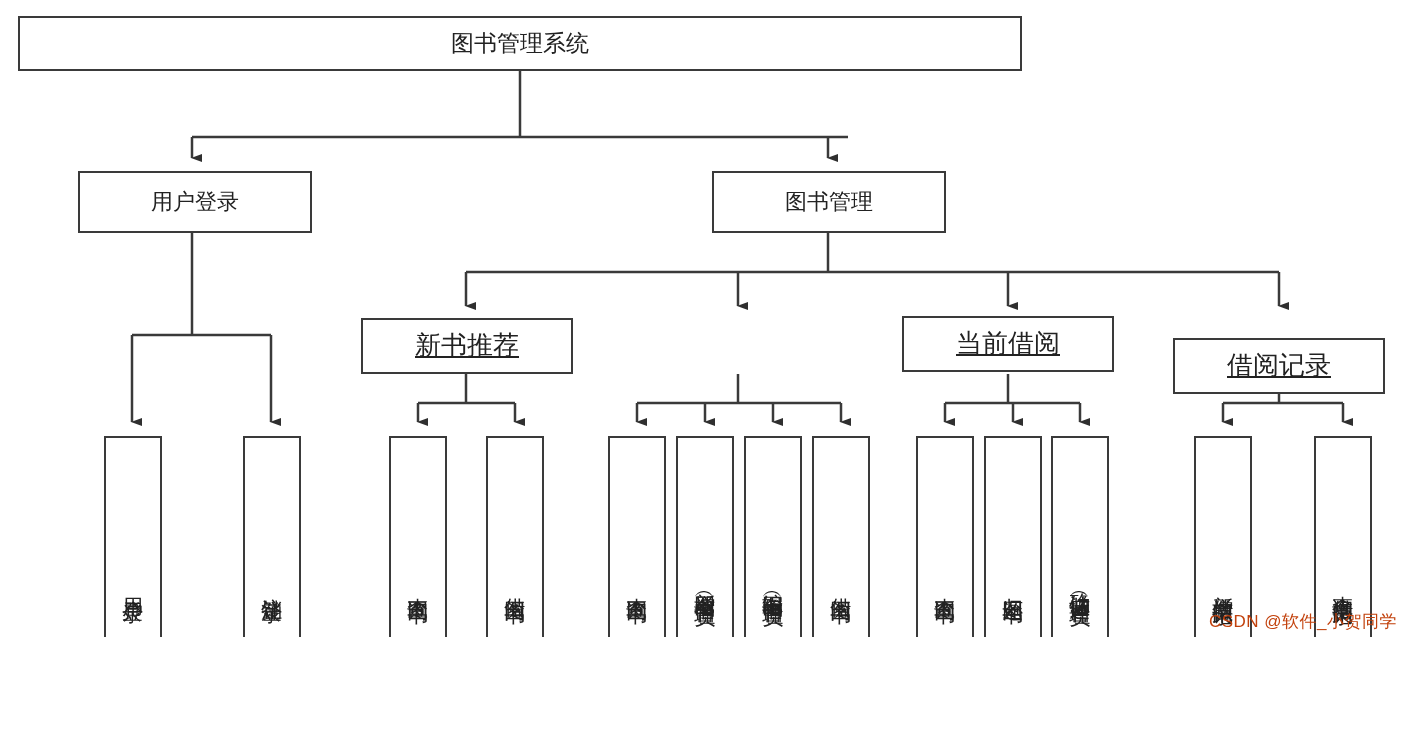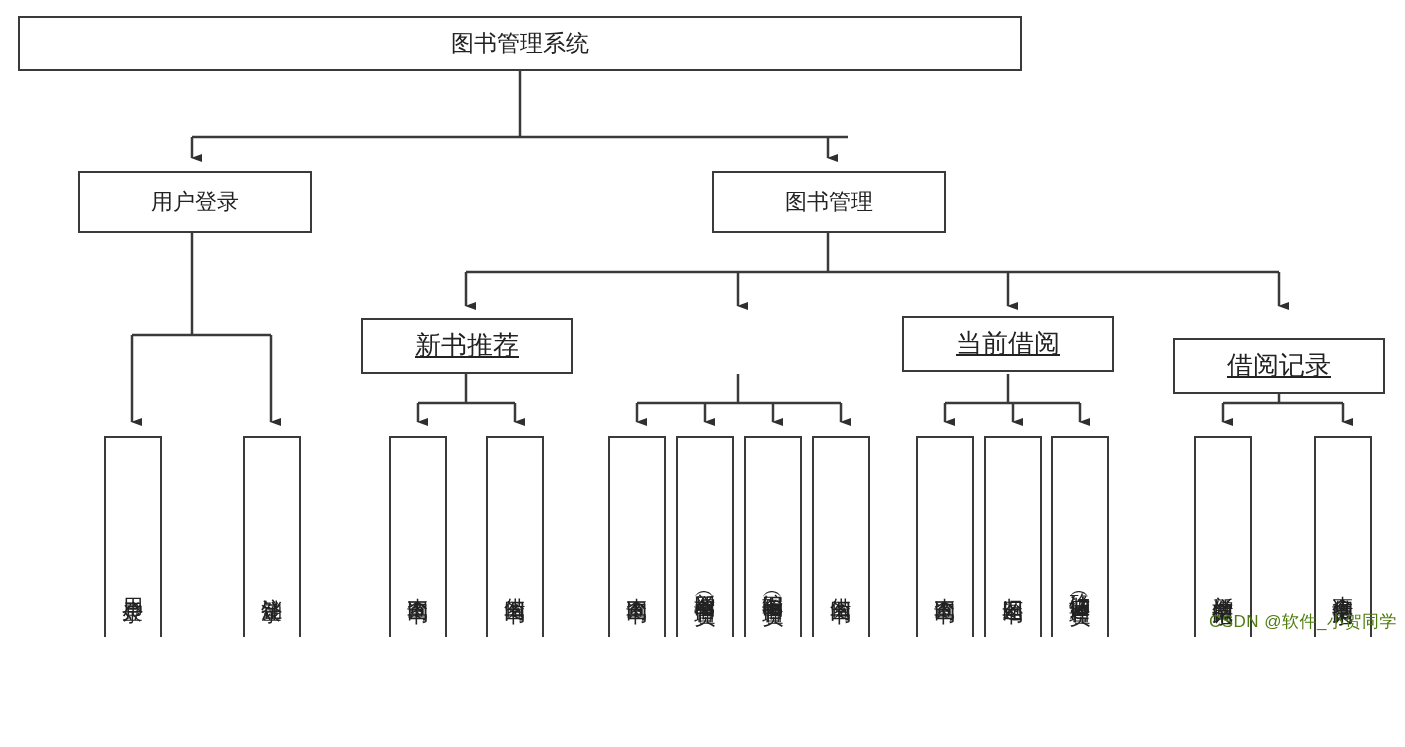--- a/index.html
+++ b/index.html
@@ -57,21 +57,21 @@
     letter-spacing: 2px;
     white-space: nowrap;
     display: block;
     text-align: center;
   }
   .watermark {
     position: absolute;
     right: 8px;
     bottom: 4px;
     font-size: 17px;
-    color: #4d7c0f;
+    color: #c2410c;
     letter-spacing: 0.5px;
     white-space: nowrap;
     user-select: none;
   }
 </style>
 </head>
 <body>
 
 <div id="canvas">
 

